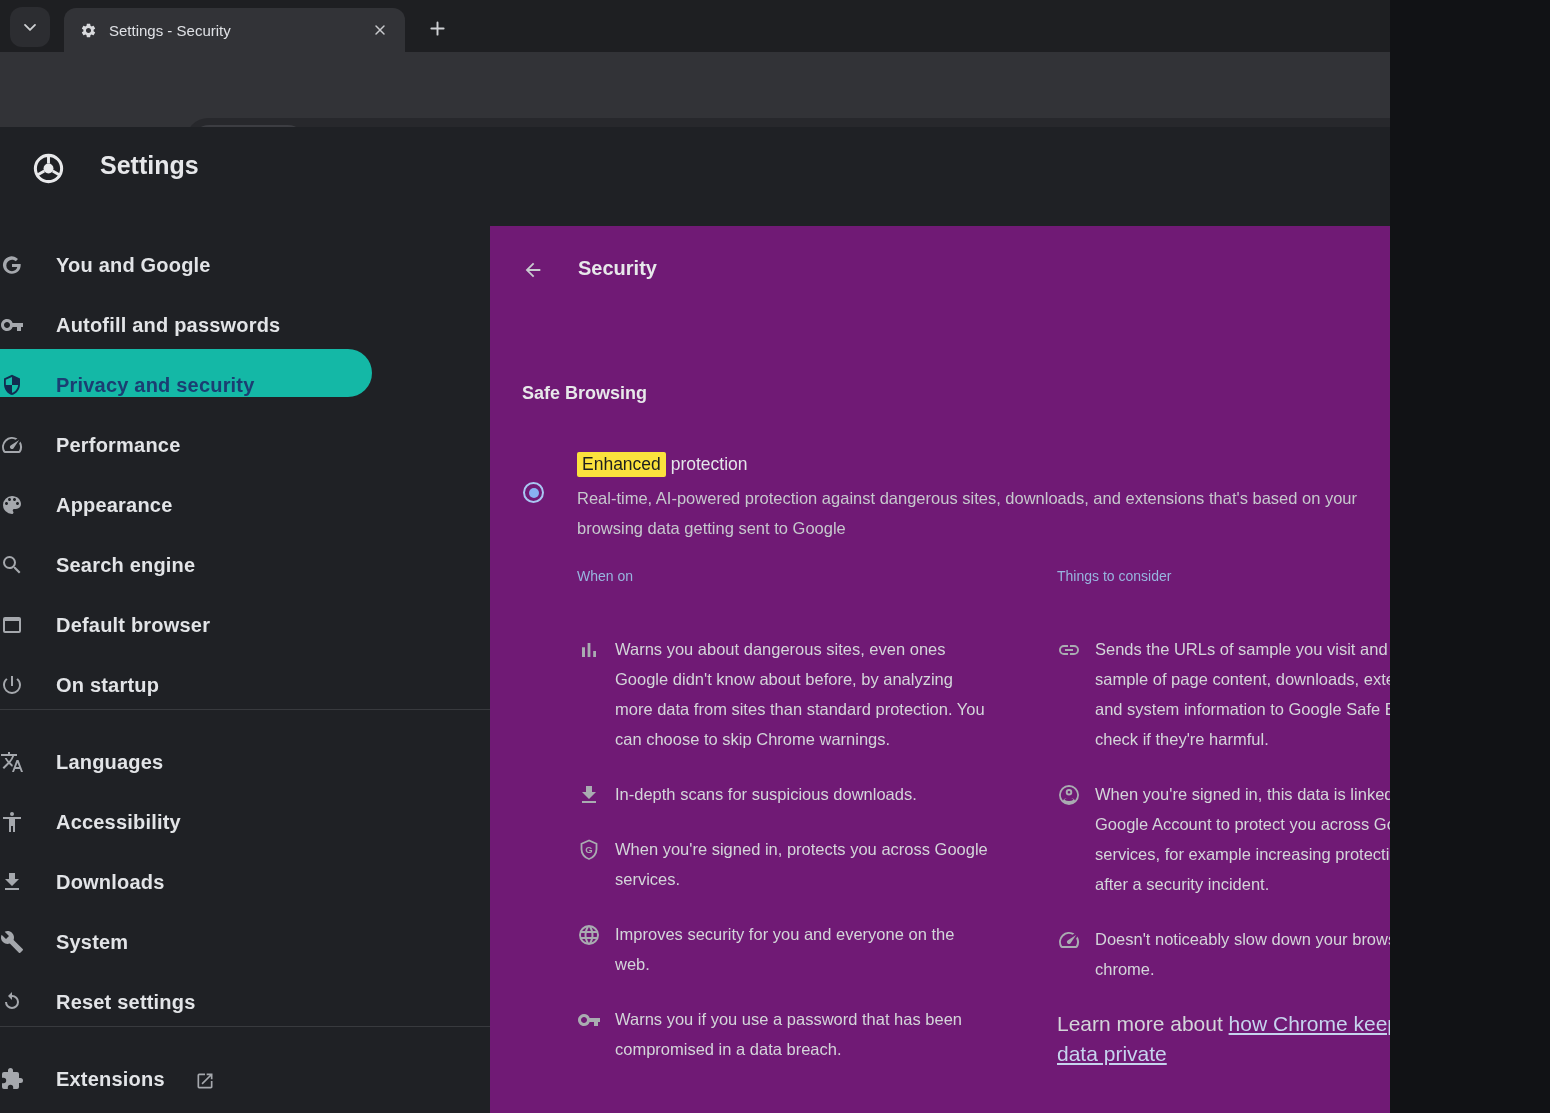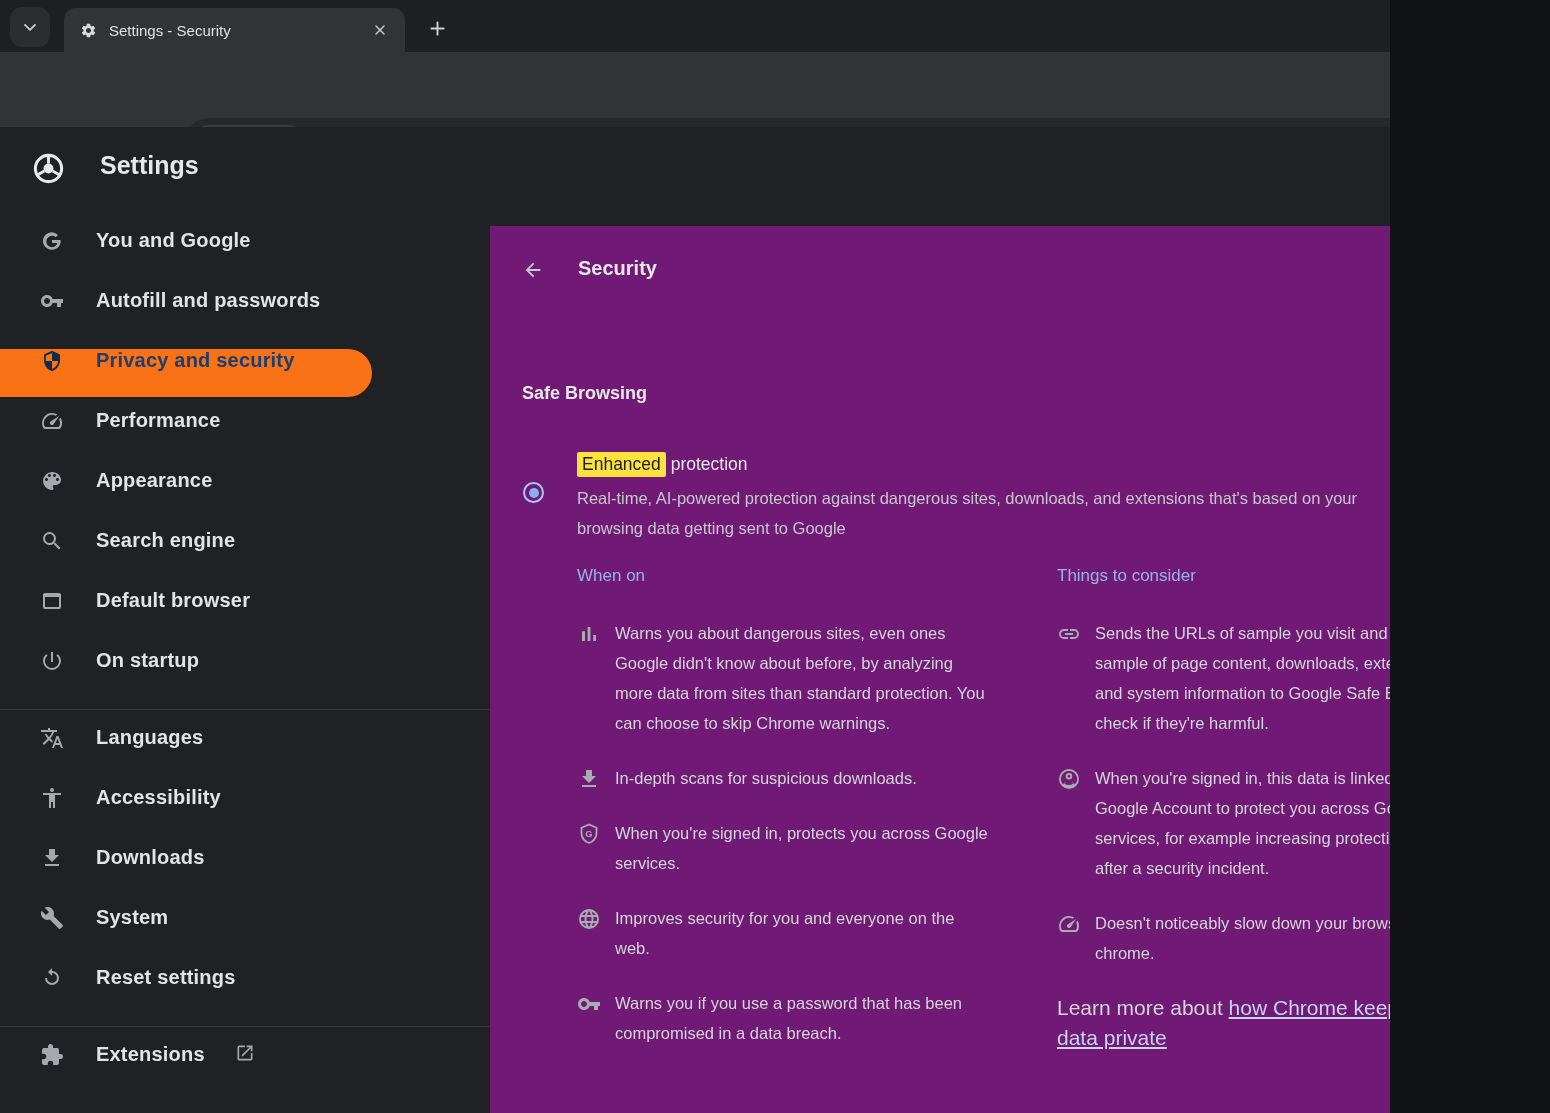--- a/index.html
+++ b/index.html
@@ -43,25 +43,25 @@
   #settings-search { position:absolute; left:500px; top:146px; width:1022px; height:44px; border-radius:8px;
     background:#2b2d32; display:flex; align-items:center; padding:0 12px 0 14px; }
   #settings-search .ic { color:#c3c6ca; }
   #search-input { flex:1 1 auto; background:transparent; border:none; outline:none; color:#e3e5e8;
     font-size:17px; margin-left:14px; font-family:"Liberation Sans", sans-serif; }
   #search-clear { width:27px; height:27px; border-radius:50%; background:#dcdee2; color:#2a2b2e;
     display:flex; align-items:center; justify-content:center; cursor:pointer; }
 
   
   #sidebar { position:absolute; left:0; top:210px; width:490px; height:903px; background:#1f2125; padding-top:19px; }
-  .nav-item { height:48px; margin-bottom:12px; display:flex; align-items:flex-start; padding-left:40px;
+  .nav-item { height:48px; margin-bottom:12px; display:flex; align-items:flex-end; 
     color:#e2e4e7; cursor:pointer; }
   .nav-item .ic { color:#a5a8ad; margin-right:32px; }
   .nav-label { font-size:20px; font-weight:600; letter-spacing:.2px; }
-  .nav-item.selected { width:372px; border-radius:0 25px 25px 0; background:#f97316; color:#1b3e72; }
+  .nav-item.selected { width:372px; border-radius:0 25px 25px 0; background:#14b8a6; color:#1b3e72; }
   .nav-item.selected .ic { color:#122b50; }
   .nav-divider { border-top:1px solid #383a3e; margin:8px 0 16px 0; }
   .ext-link-ic { color:#a5a8ad; margin-left:30px; }
 
   
   #content { position:absolute; left:490px; top:226px; width:1025px; height:903px; background:#701a75; }
   #back-btn { position:absolute; left:24px; top:25px; width:38px; height:38px; border-radius:50%;
     display:flex; align-items:center; justify-content:center; color:#c8cbcf; cursor:pointer; }
   #page-title { position:absolute; left:88px; top:31px; font-size:20px; font-weight:600; color:#e7e8ea; }
   #help-btn { position:absolute; left:960px; top:25px; width:38px; height:38px; border-radius:50%;
@@ -76,21 +76,21 @@
   #option-title { font-size:17.5px; line-height:30px; color:#e4e6e9; }
   .hl { background:#fbe23d; color:#1d1e20; padding:2px 5px 3px 5px; border-radius:2px; }
   #option-desc { font-size:16.5px; line-height:30px; color:#c6c8cd; max-width:790px; margin-top:4px; }
 
   #vsep { position:absolute; left:925px; top:240px; width:1px; height:56px; background:#3f4145; }
   #collapse-btn { position:absolute; left:952px; top:241px; width:52px; height:52px; display:flex;
     align-items:center; justify-content:center; color:#c8cbcf; cursor:pointer; }
 
   #columns { position:absolute; left:87px; top:338px; width:928px; display:grid;
     grid-template-columns:448px 448px; column-gap:32px; }
-  .col-header { font-size:17px; color:#98b5df; line-height:24px; margin-bottom:30px; }
+  .col-header { font-size:14px; color:#98b5df; line-height:24px; margin-bottom:46px; }
   .bullet { display:grid; grid-template-columns:24px 1fr; column-gap:30px; margin-bottom:25px; align-items:start;gap:14px; }
   .bullet .ic { color:#a9acb1; margin-top:4px; }
   .bullet-text { font-size:16.5px; line-height:30px; color:#d3d5d9; max-width:375px; }
   .col-right .bullet-text { max-width:398px; }
   #learn-more { font-size:21px; line-height:30px; color:#d3d5d9; max-width:400px; margin-top:5px; }
   #learn-more a { color:#c6d4ee; text-decoration:underline; cursor:pointer; }
 
   #bottom-divider { position:absolute; left:40px; top:895px; width:970px; border-top:1px solid #3f4145; }
 </style>
 </head>

